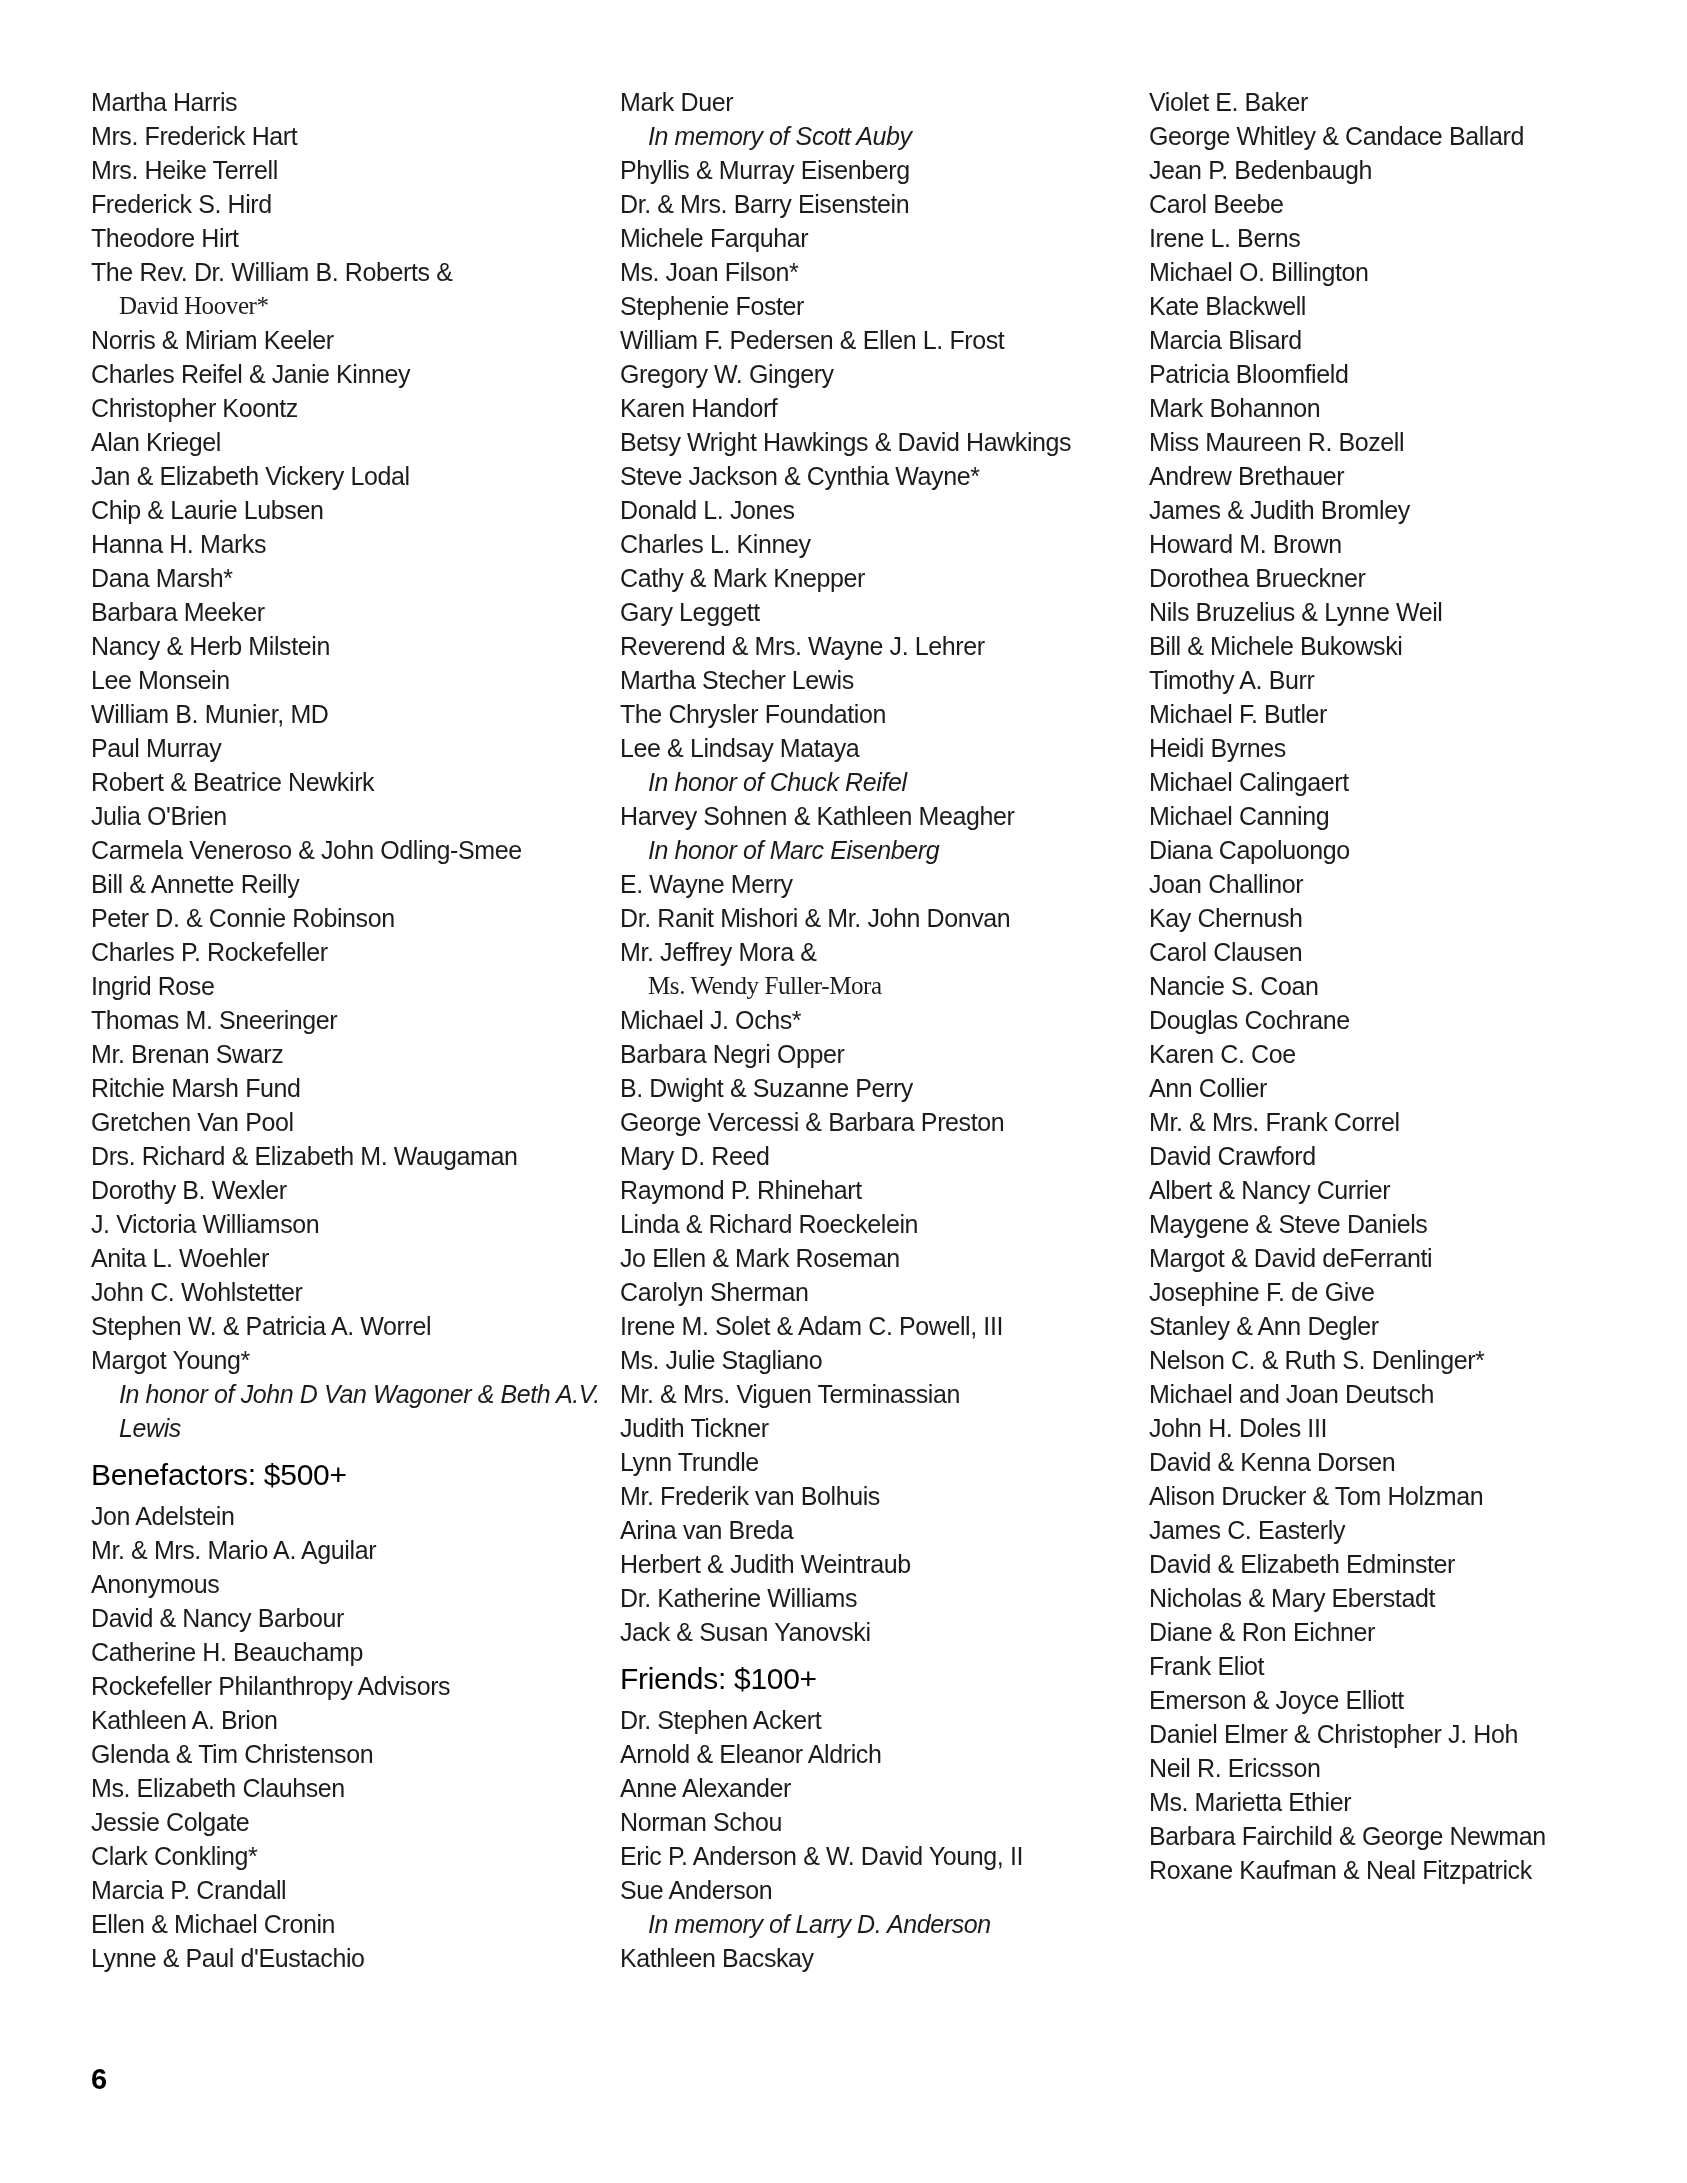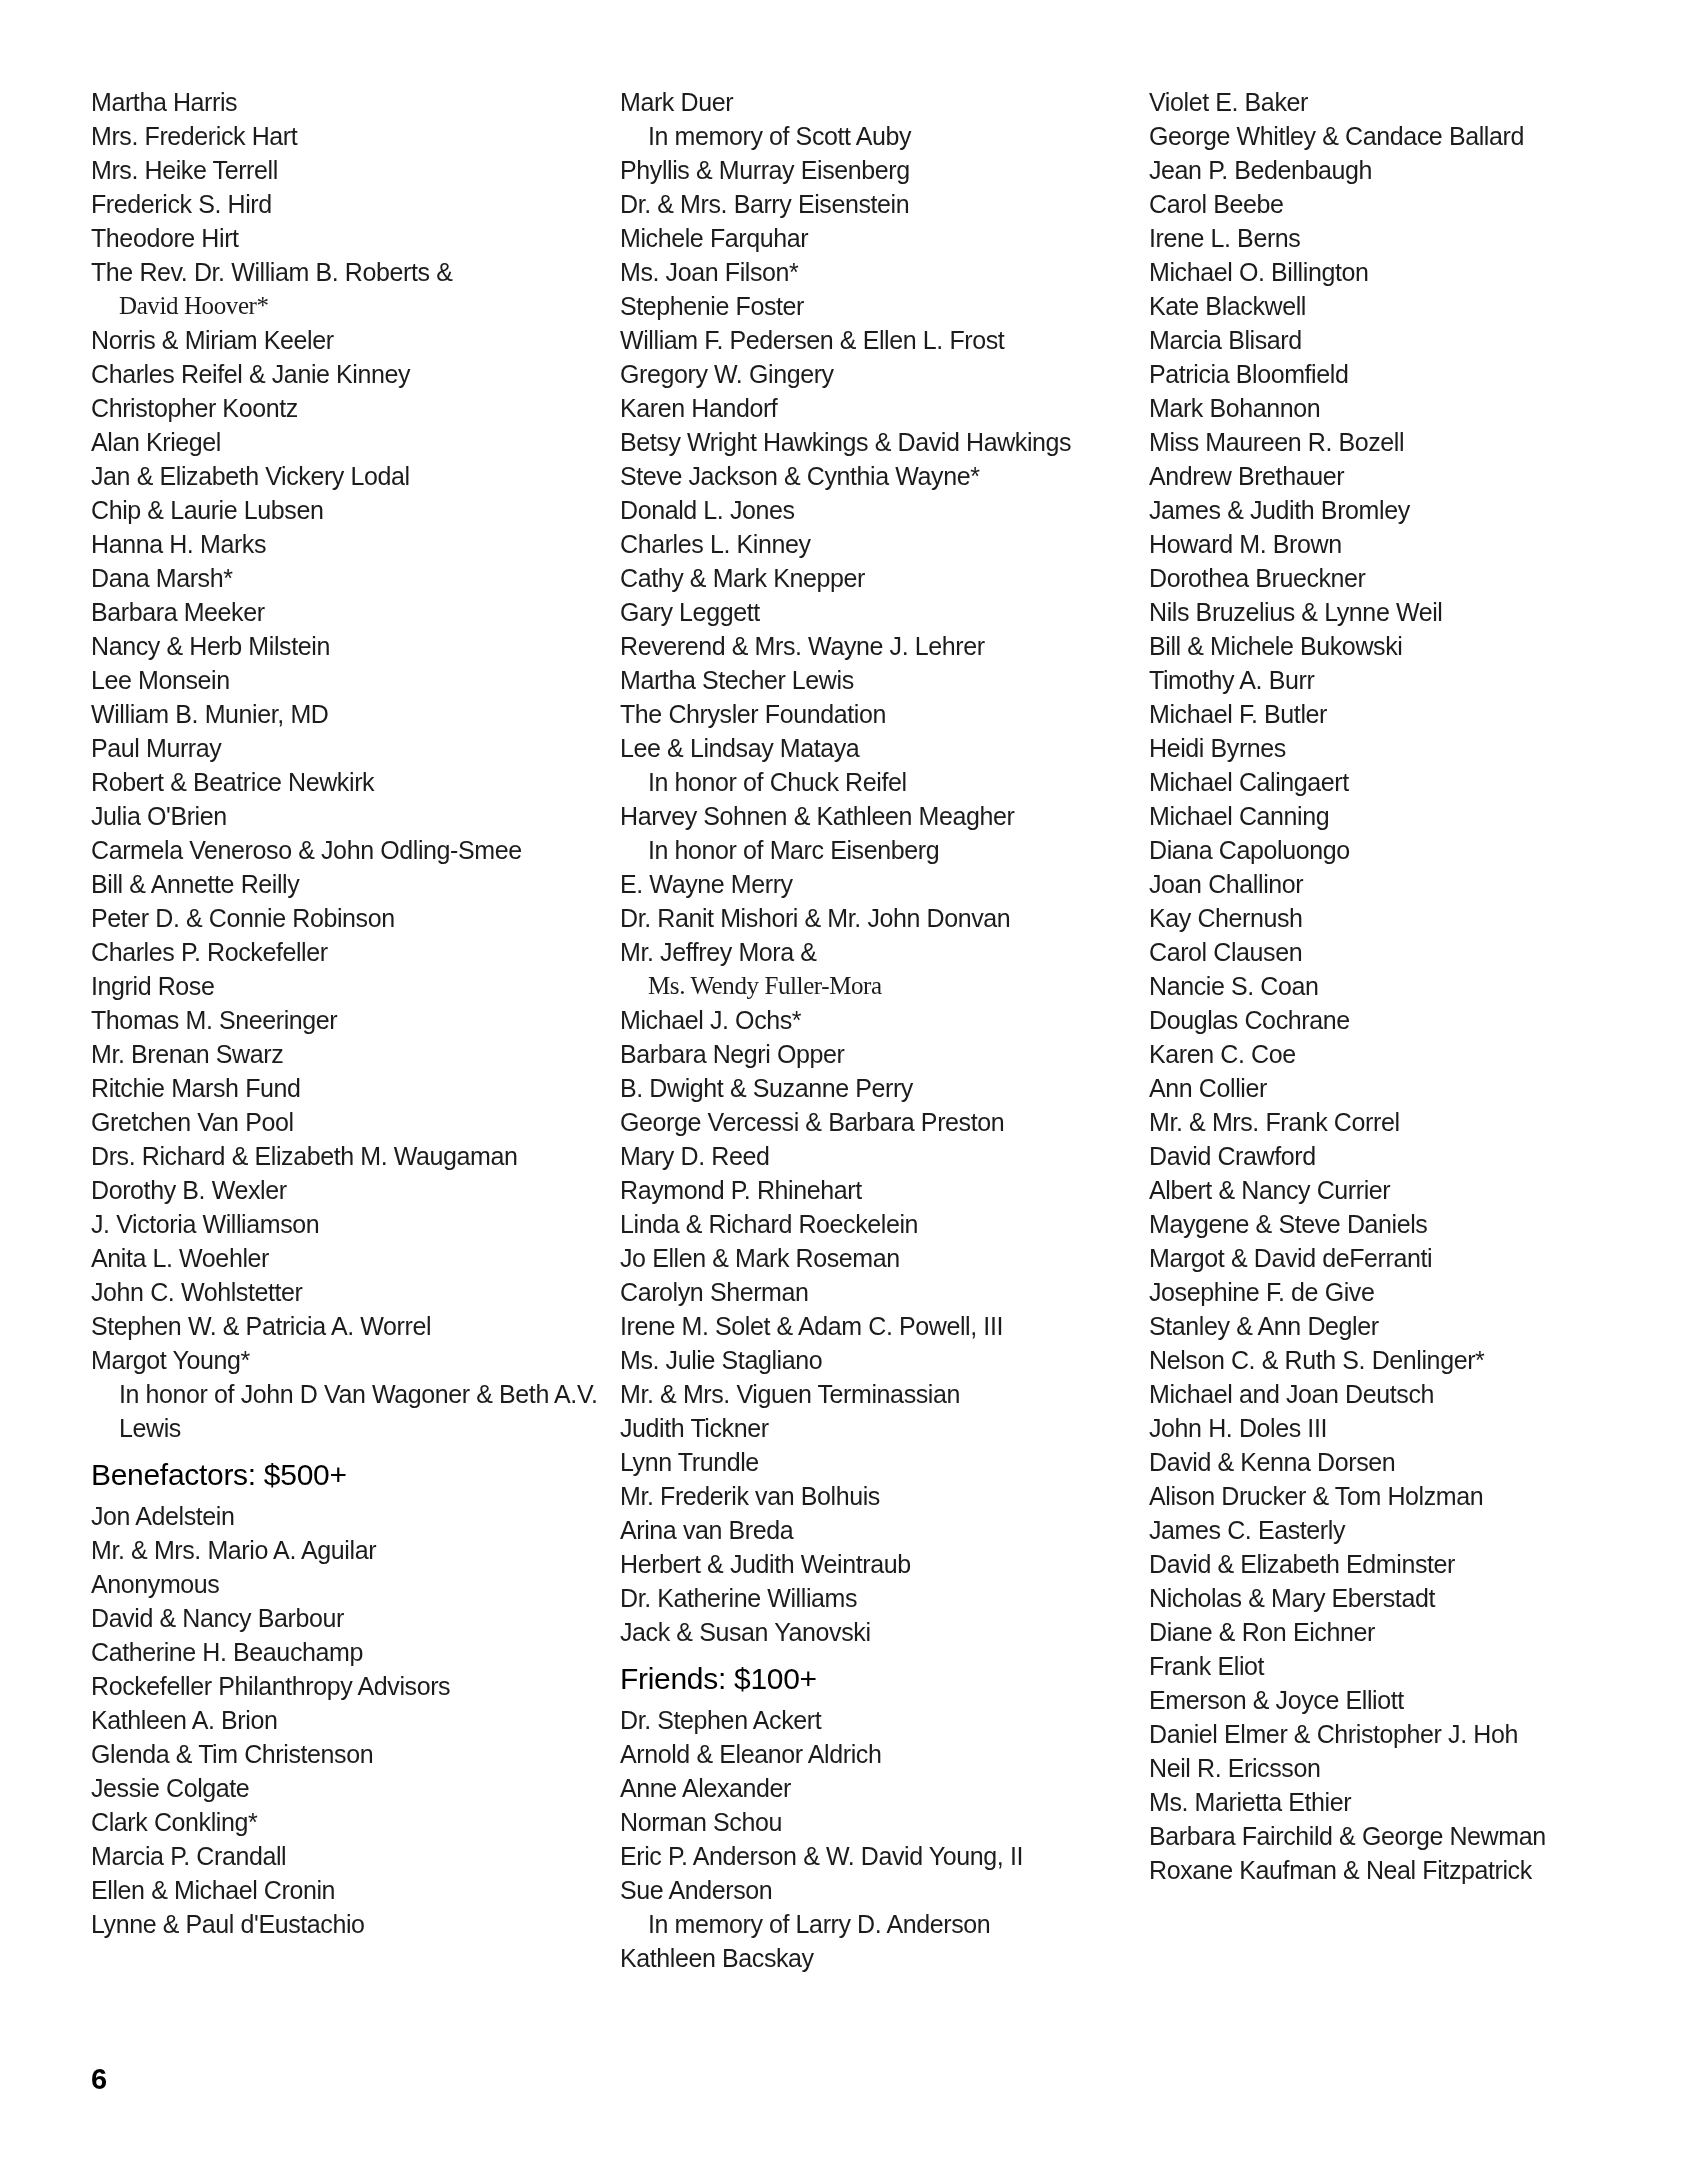--- a/index.html
+++ b/index.html
@@ -38,20 +38,21 @@
     line-height: 34px;
     letter-spacing: -0.4px;
     white-space: nowrap;
   }
   .line.cont {
     padding-left: 28px;
     font-family: Liberation Serif, serif;
   }
   .line.tribute {
     padding-left: 28px;
+    font-style: italic;
   }
   .line.header {
     font-weight: normal;
     font-size: 30px;
     line-height: 38px;
     padding-top: 10.6px;
     padding-bottom: 5.3px;
     letter-spacing: -0.3px;
     color: #000000;
   }
@@ -112,20 +113,21 @@
         <div class="line tribute">Lewis</div>
         <div class="line header">Benefactors: $500+</div>
         <div class="line name">Jon Adelstein</div>
         <div class="line name">Mr. &amp; Mrs. Mario A. Aguilar</div>
         <div class="line name">Anonymous</div>
         <div class="line name">David &amp; Nancy Barbour</div>
         <div class="line name">Catherine H. Beauchamp</div>
         <div class="line name">Rockefeller Philanthropy Advisors</div>
         <div class="line name">Kathleen A. Brion</div>
         <div class="line name">Glenda &amp; Tim Christenson</div>
+        <div class="line name">Ms. Elizabeth Clauhsen</div>
         <div class="line name">Jessie Colgate</div>
         <div class="line name">Clark Conkling*</div>
         <div class="line name">Marcia P. Crandall</div>
         <div class="line name">Ellen &amp; Michael Cronin</div>
         <div class="line name">Lynne &amp; Paul d'Eustachio</div>
       </div>
     <div class="col">
         <div class="line name">Mark Duer</div>
         <div class="line tribute">In memory of Scott Auby</div>
         <div class="line name">Phyllis &amp; Murray Eisenberg</div>

